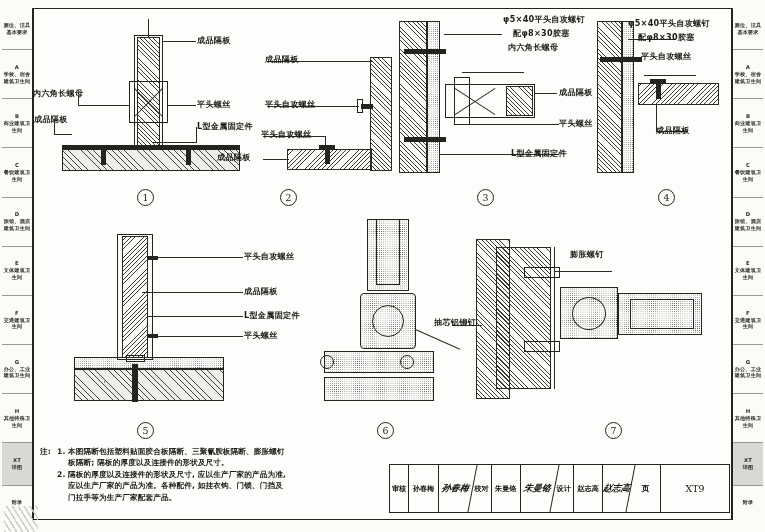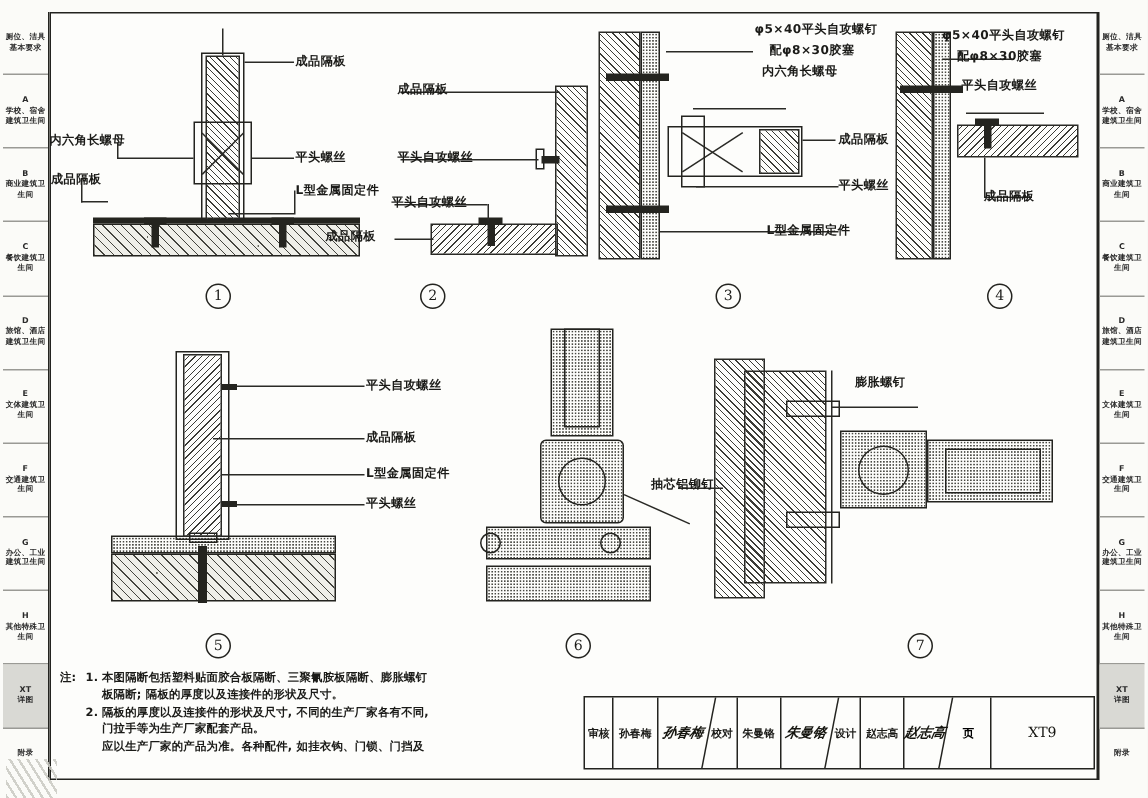--- a/index.html
+++ b/index.html
@@ -416,31 +416,31 @@
             <div class="body">本图隔断包括塑料贴面胶合板隔断、三聚氰胺板隔断、膨胀螺钉</div>
           </div>
           <div class="row">
             <div class="tag"></div>
             <div class="num"></div>
             <div class="body">板隔断; 隔板的厚度以及连接件的形状及尺寸。</div>
           </div>
           <div class="row">
             <div class="tag"></div>
             <div class="num">2.</div>
-            <div class="body">隔板的厚度以及连接件的形状及尺寸, 不同的生产厂家各有不同,</div>
+            <div class="body">隔板的厚度以及连接件的形状及尺寸, 应以生产厂家的产品为准,</div>
+          </div>
+          <div class="row">
+            <div class="tag"></div>
+            <div class="num"></div>
+            <div class="body">应以生产厂家的产品为准。各种配件, 如挂衣钩、门锁、门挡及</div>
           </div>
           <div class="row">
             <div class="tag"></div>
             <div class="num"></div>
             <div class="body">门拉手等为生产厂家配套产品。</div>
-          </div>
-          <div class="row">
-            <div class="tag"></div>
-            <div class="num"></div>
-            <div class="body">应以生产厂家的产品为准。各种配件, 如挂衣钩、门锁、门挡及</div>
           </div>
         </div>
 
     <div class="titleblock">
       <div class="tb-bot">
         <div class="cell" style="width:24px;">审核</div>
         <div class="cell" style="width:37px;">孙春梅</div>
         <div class="cell sig" style="width:42px;">孙春梅</div>
         <div class="cell" style="width:24px;">校对</div>
         <div class="cell" style="width:37px;">朱曼铬</div>

